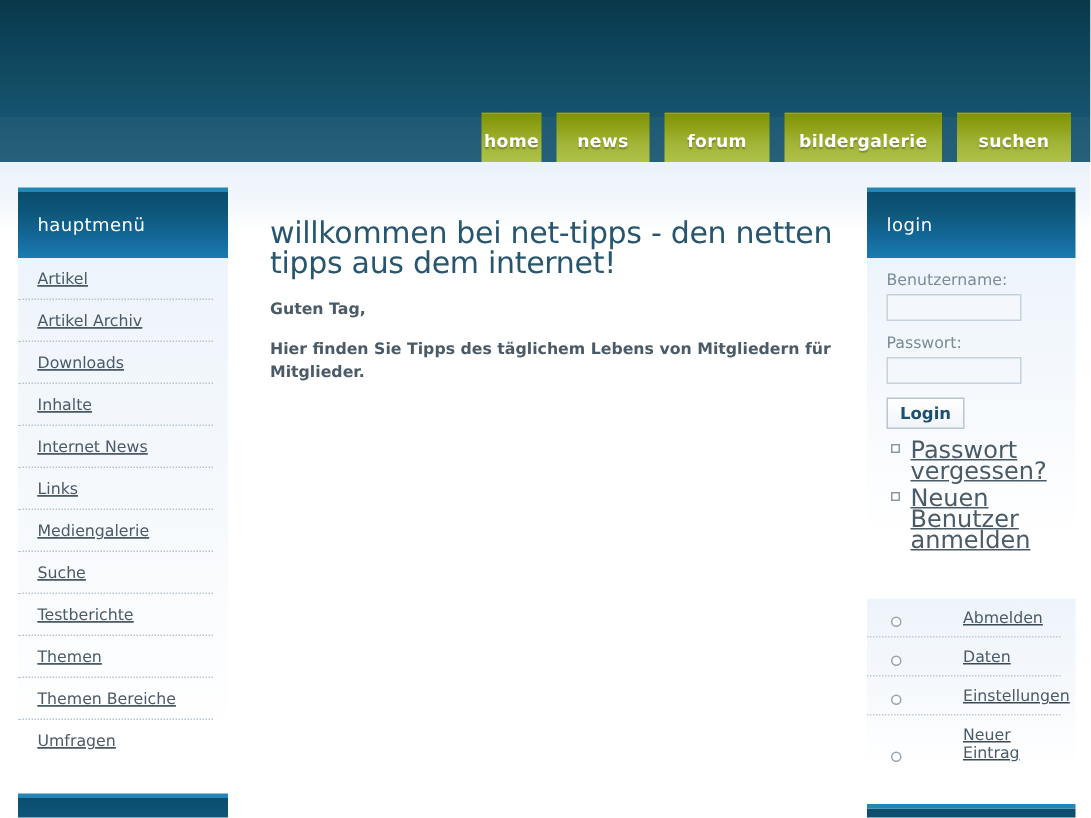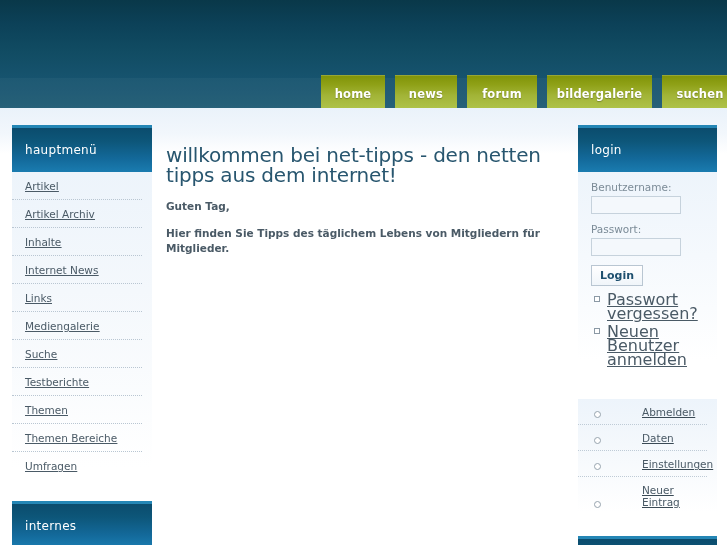--- a/index.html
+++ b/index.html
@@ -197,21 +197,21 @@
   }
   .circ-text {
     color: #4a5a66;
     font-size: 10.5px;
     cursor: pointer;
   }
 
   
   #content {
     position: absolute;
-    left: 149px;
+    left: 163px;
     top: 17px;
     width: 402px;
   }
   #content-inner { padding: 20px 6px 0 17px; }
   h1#main-title {
     margin: 0 0 14px 0;
     font-size: 20px;
     font-weight: normal;
     color: #28566f;
     line-height: 20px;
@@ -225,21 +225,21 @@
     font-weight: bold;
   }
 </style>
 </head>
 <body>
 
 <div id="header">
   <div id="header-band-light"></div>
 
   <div id="nav">
-    <div class="tab" style="width:64px;">
+    <div class="tab" style="width:40px;">
       <span>home</span>
     </div>
     <div class="tab" style="width:62px;">
       <span>news</span>
     </div>
     <div class="tab" style="width:70px;">
       <span>forum</span>
     </div>
     <div class="tab" style="width:105px;">
       <span>bildergalerie</span>
@@ -254,20 +254,21 @@
 <div id="page">
   <div id="page-tint"></div>
 
   <div class="col-left">
 
     <div class="panel">
       <div class="panel-head">hauptmenü</div>
       <div class="panel-body">
         <a class="menu-link">Artikel</a>
         <a class="menu-link">Artikel Archiv</a>
+        <a class="menu-link">Downloads</a>
         <a class="menu-link">Inhalte</a>
         <a class="menu-link">Internet News</a>
         <a class="menu-link">Links</a>
         <a class="menu-link">Mediengalerie</a>
         <a class="menu-link">Suche</a>
         <a class="menu-link">Testberichte</a>
         <a class="menu-link">Themen</a>
         <a class="menu-link">Themen Bereiche</a>
         <a class="menu-link last">Umfragen</a>
       </div>

